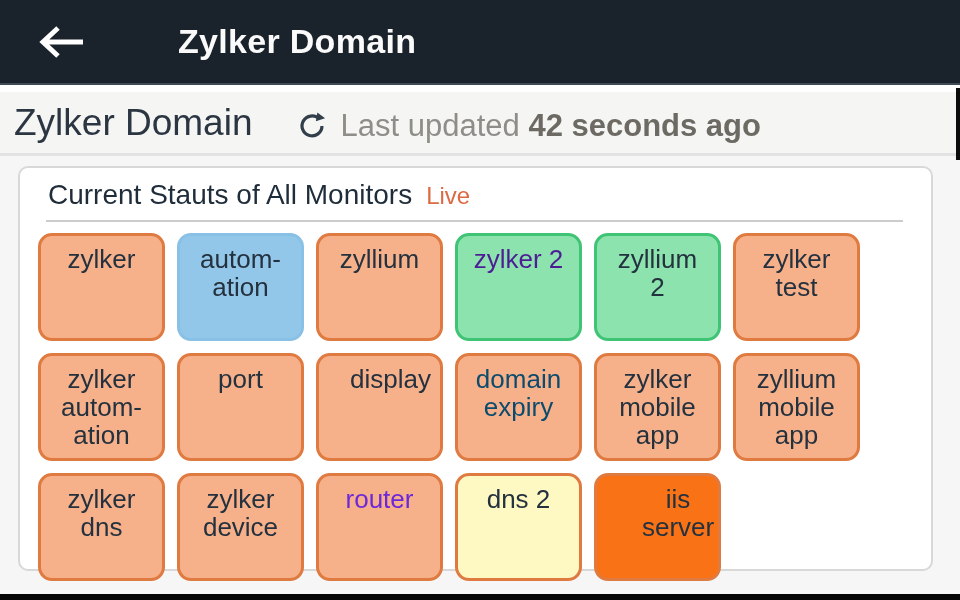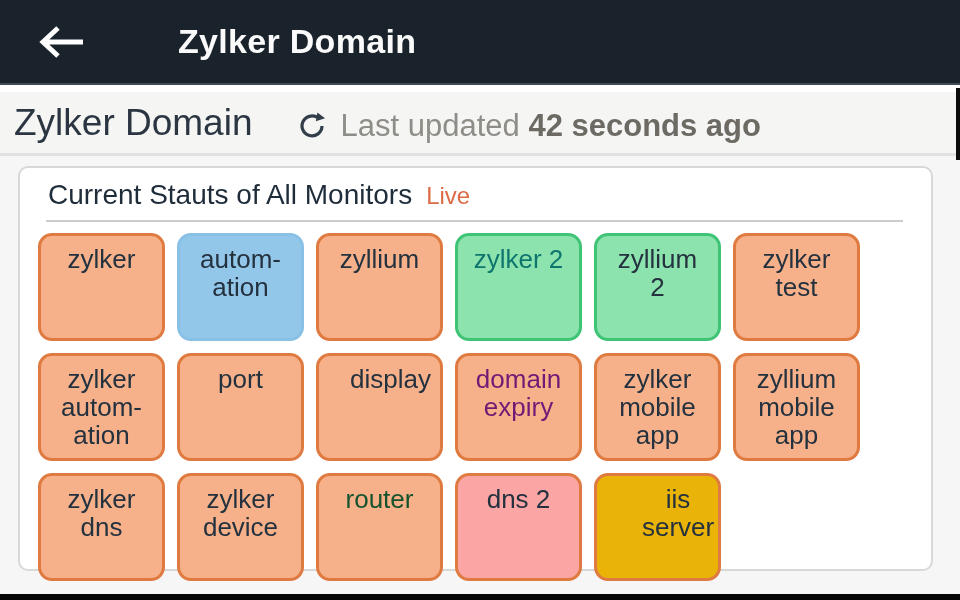--- a/index.html
+++ b/index.html
@@ -110,21 +110,21 @@
             <div class="tile-label" style="color: rgb(36, 49, 62);">zylker</div>
           </div>
           <div class="tile" style="background: rgb(147, 199, 234); border-color: rgb(137, 193, 230);">
             <div class="tile-label" style="color: rgb(36, 49, 62);">autom-
 ation</div>
           </div>
           <div class="tile" style="background: rgb(247, 177, 138); border-color: rgb(223, 122, 64);">
             <div class="tile-label" style="color: rgb(36, 49, 62);">zyllium</div>
           </div>
           <div class="tile" style="background: rgb(141, 227, 174); border-color: rgb(63, 196, 118);">
-            <div class="tile-label" style="color: #0f766e;">zylker 2</div>
+            <div class="tile-label" style="color: #4c1d95;">zylker 2</div>
           </div>
           <div class="tile" style="background: rgb(141, 227, 174); border-color: rgb(63, 196, 118);">
             <div class="tile-label" style="color: rgb(36, 49, 62);">zyllium
 2</div>
           </div>
           <div class="tile" style="background: rgb(247, 177, 138); border-color: rgb(223, 122, 64);">
             <div class="tile-label" style="color: rgb(36, 49, 62);">zylker
 test</div>
           </div>
           <div class="tile" style="background: rgb(247, 177, 138); border-color: rgb(223, 122, 64);">
@@ -132,21 +132,21 @@
 autom-
 ation</div>
           </div>
           <div class="tile" style="background: rgb(247, 177, 138); border-color: rgb(223, 122, 64);">
             <div class="tile-label" style="color: rgb(36, 49, 62);">port</div>
           </div>
           <div class="tile" style="background: rgb(247, 177, 138); border-color: rgb(223, 122, 64);">
             <div class="tile-label" style="color: rgb(36, 49, 62); padding-left: 26px;">display</div>
           </div>
           <div class="tile" style="background: rgb(247, 177, 138); border-color: rgb(223, 122, 64);">
-            <div class="tile-label" style="color: #701a75;">domain
+            <div class="tile-label" style="color: #0c4a6e;">domain
 expiry</div>
           </div>
           <div class="tile" style="background: rgb(247, 177, 138); border-color: rgb(223, 122, 64);">
             <div class="tile-label" style="color: rgb(36, 49, 62);">zylker
 mobile
 app</div>
           </div>
           <div class="tile" style="background: rgb(247, 177, 138); border-color: rgb(223, 122, 64);">
             <div class="tile-label" style="color: rgb(36, 49, 62);">zyllium
 mobile
@@ -154,26 +154,26 @@
           </div>
           <div class="tile" style="background: rgb(247, 177, 138); border-color: rgb(223, 122, 64);">
             <div class="tile-label" style="color: rgb(36, 49, 62);">zylker
 dns</div>
           </div>
           <div class="tile" style="background: rgb(247, 177, 138); border-color: rgb(223, 122, 64);">
             <div class="tile-label" style="color: rgb(36, 49, 62);">zylker
 device</div>
           </div>
           <div class="tile" style="background: rgb(247, 177, 138); border-color: rgb(223, 122, 64);">
-            <div class="tile-label" style="color: #14532d;">router</div>
+            <div class="tile-label" style="color: #6d28d9;">router</div>
           </div>
-          <div class="tile" style="background: #fca5a5; border-color: rgb(223, 122, 64);">
+          <div class="tile" style="background: #fef9c3; border-color: rgb(223, 122, 64);">
             <div class="tile-label" style="color: rgb(36, 49, 62);">dns 2</div>
           </div>
-          <div class="tile" style="background: #eab308; border-color: rgb(223, 122, 64); padding-left: 41px;">
+          <div class="tile" style="background: #f97316; border-color: rgb(223, 122, 64); padding-left: 41px;">
             <div class="tile-label" style="color: rgb(36, 49, 62);">iis
 server</div>
           </div>
         </div>
     </div>
   </div>
 
   <div class="scrollbar"></div>
   <div class="bottom-bar"></div>
 

